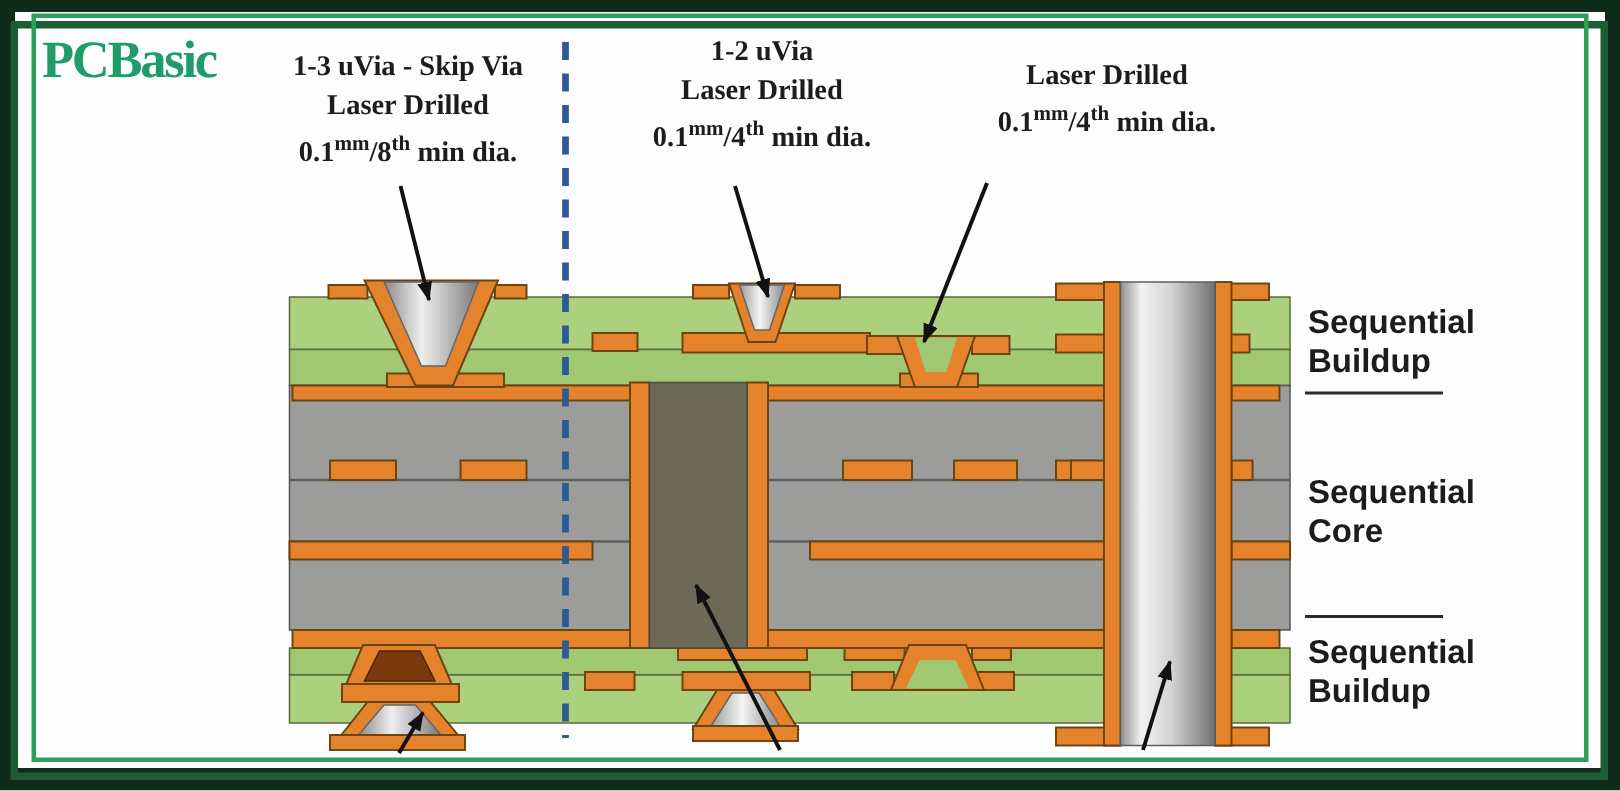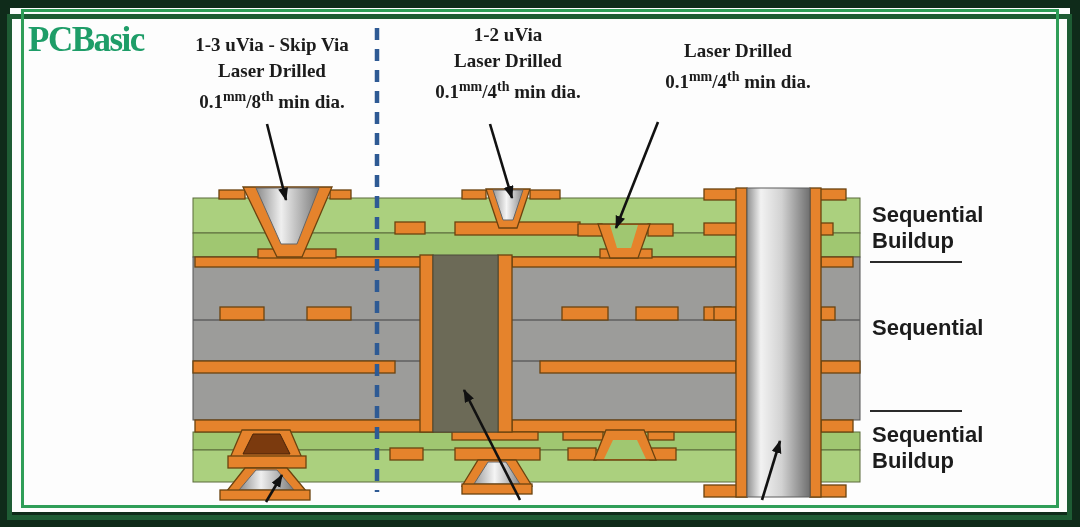--- a/index.html
+++ b/index.html
@@ -191,19 +191,20 @@
     <div><span>0.1</span><sup>mm</sup><span>/4</span><sup>th</sup><span> min dia.</span></div>
   </div>
 
   <div class="side-label" style="top:202px;">
     <div>Sequential</div>
       <div>Buildup</div>
   </div>
   <div class="divider" style="top:261px;"></div>
   <div class="side-label" style="top:315px;">
     <div>Sequential</div>
+      <div>Core</div>
   </div>
   <div class="divider" style="top:410px;"></div>
   <div class="side-label" style="top:422px;">
     <div>Sequential</div>
       <div>Buildup</div>
   </div>
 </div>
 
 </body></html>

